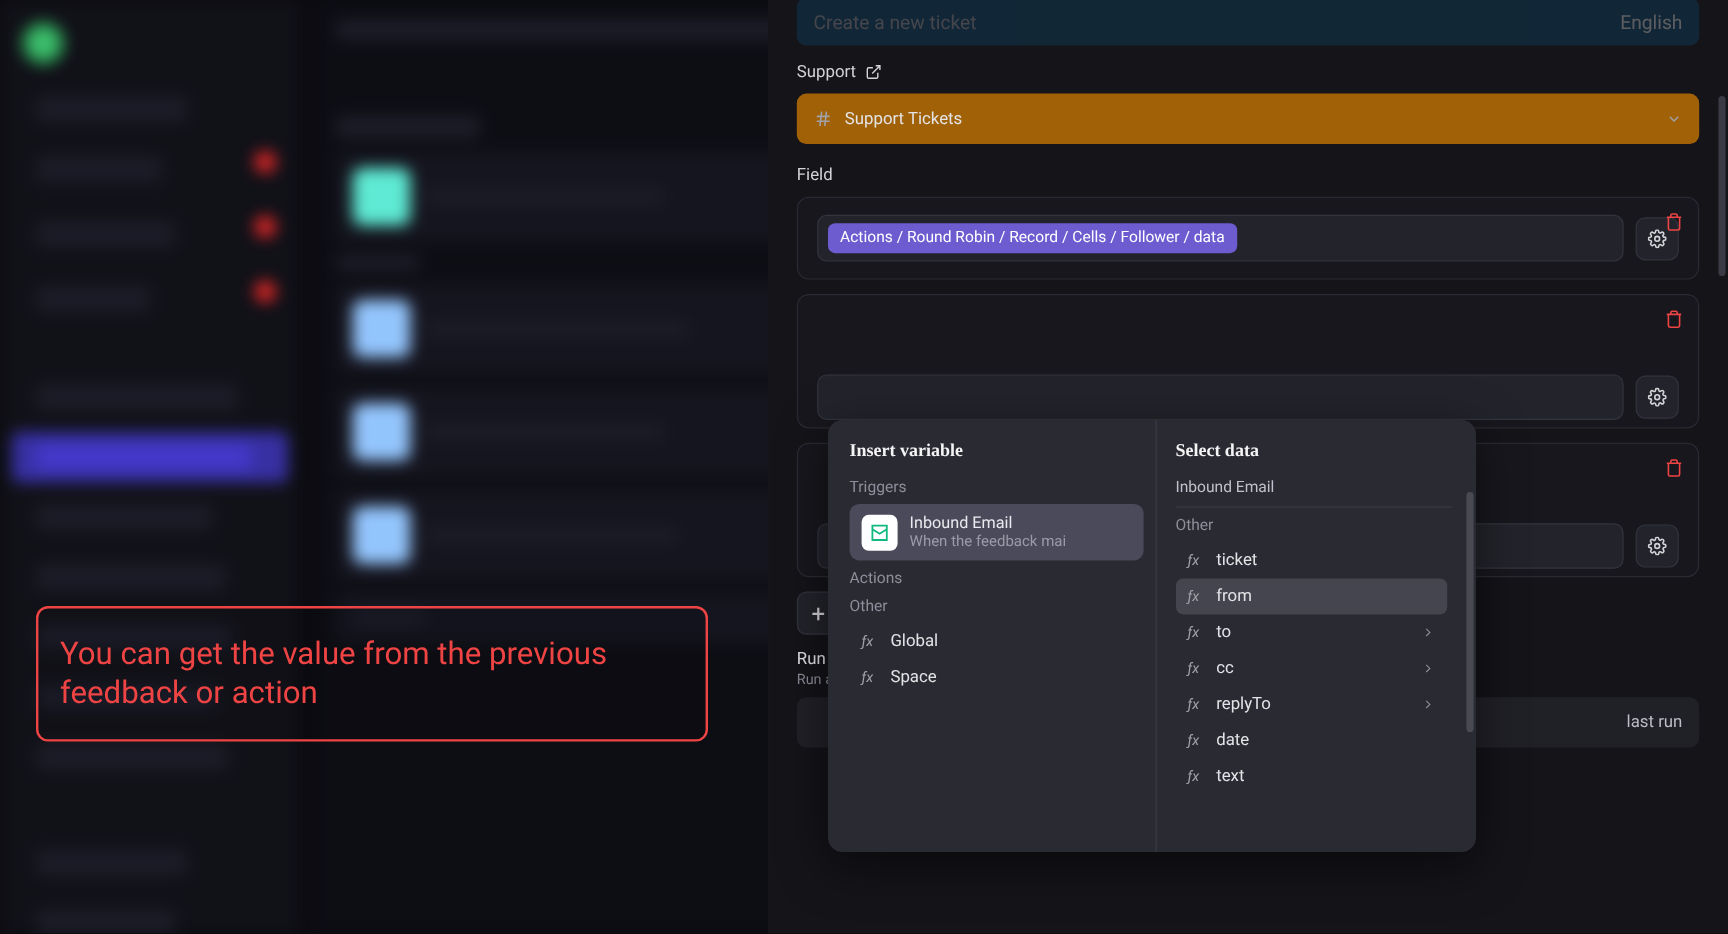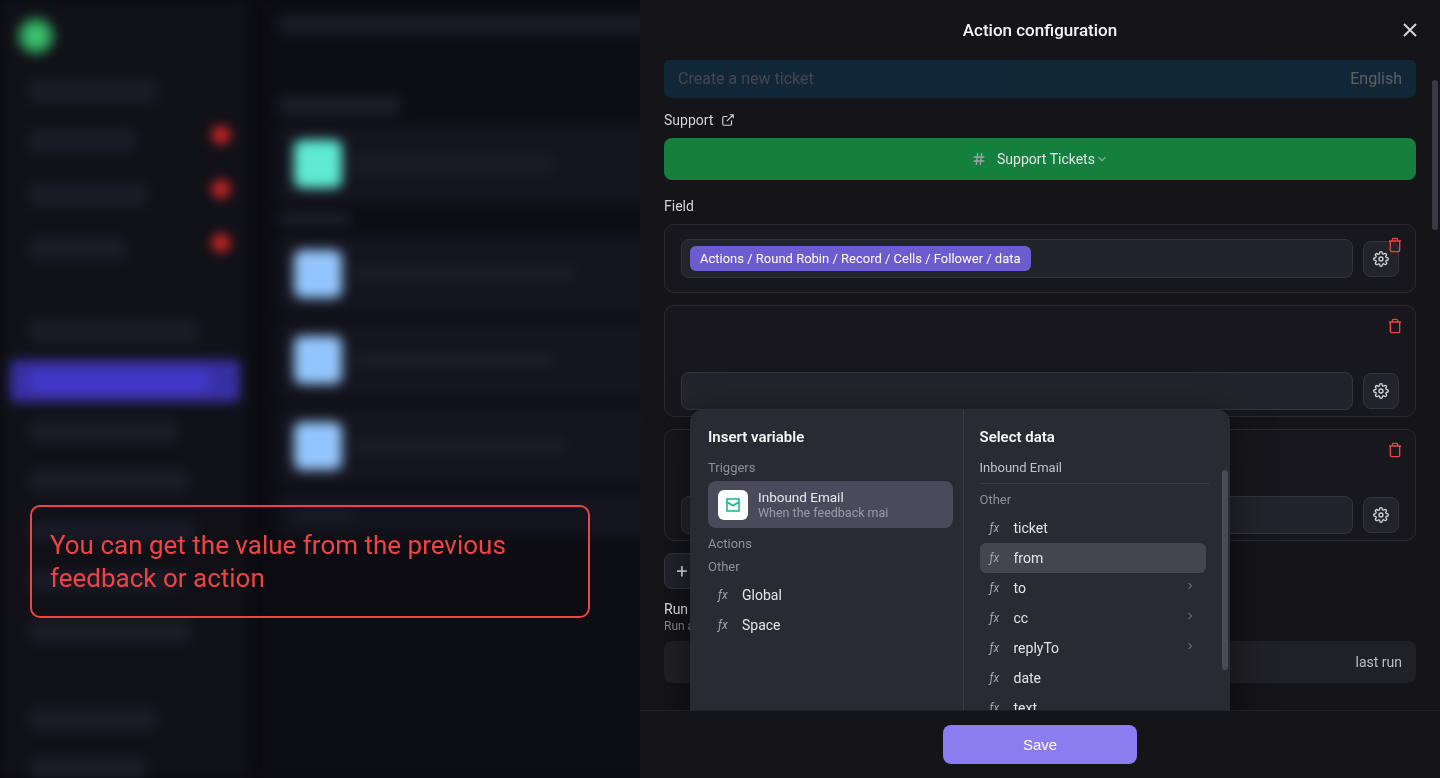--- a/index.html
+++ b/index.html
@@ -29,21 +29,21 @@
   .close-btn { position:absolute; right:18px; top:18px; width:24px; height:24px; color:#d4d4d8; cursor:pointer; }
   .close-btn svg { width:100%; height:100%; }
 
   .panel-body { flex:1; overflow:hidden; padding: 0 24px; position:relative; }
 
   .dropdown-row { background:#0c4a6e; border-radius:8px; height:40px; display:flex; align-items:center; justify-content:space-between; padding:0 14px; margin-bottom:14px; color:#a1a1aa; }
 
   .label { font-size: 14px; color:#d4d4d8; margin: 4px 0 10px; display:flex; align-items:center; gap:8px;}
   .ext-icon { width:14px; height:14px; }
 
-  .db-row { background:#15803d; border-radius:8px; height:42px; display:flex; align-items:center; justify-content:center; padding:0 14px; margin-bottom:18px; }
+  .db-row { background:#a16207; border-radius:8px; height:42px; display:flex; align-items:center; justify-content:space-between; padding:0 14px; margin-bottom:18px; }
   .db-row .name { display:flex; align-items:center; gap:10px; color:#e4e4e7; font-size:14px; }
 
   .field-card { border:1px solid #2a2a33; background:#17171d; border-radius:10px; padding:14px 16px; margin-bottom:12px; position:relative; }
   .field-card .trash { position:absolute; right:12px; top:12px; color:#ef4444; width:16px; height:16px; cursor:pointer; }
   .field-head { display:flex; align-items:center; gap:14px; color:#e4e4e7; font-size:14px; margin-bottom:12px; padding-left:6px;}
   .field-head svg { width:16px; height:16px; }
   .chev { width:14px; height:14px; color:#a1a1aa; }
   .value-row { display:flex; gap:10px; align-items:center; }
   .value-input { flex:1; background:#23232b; border:1px solid #34343f; border-radius:8px; min-height:38px; padding:6px 8px; display:flex; align-items:center; }
   .chip { background:#6d5bd0; color:#fff; font-size:13px; padding:5px 10px; border-radius:6px; }
@@ -56,32 +56,32 @@
   .plus-btn { width:36px; height:36px; background:#23232b; border:1px solid #34343f; border-radius:8px; display:flex; align-items:center; justify-content:center; color:#d4d4d8; font-size:20px; cursor:pointer; margin-bottom:12px;}
 
   .footer { height:68px; display:flex; align-items:center; justify-content:center; border-top:1px solid #1f1f28;}
   .save-btn { background:#8b7cf0; color:#fff; border:none; border-radius:8px; padding:11px 80px; font-size:15px; cursor:pointer; }
 
   
   .popover { position:absolute; left: 50px; top: 350px; width: 540px; height: 360px; background:#2a2a33; border-radius:12px; display:flex; z-index:20; box-shadow:0 10px 40px rgba(0,0,0,0.5); overflow:hidden; }
   .pop-col { flex:1; padding:18px 0 14px; overflow:hidden; }
   .pop-col.left { border-right:1px solid #3a3a45; padding-left:18px; padding-right:10px;}
   .pop-col.right { padding-left:16px; padding-right:6px; position:relative;}
-  .pop-title { font-size:15px; font-weight:600; color:#f4f4f5; margin-bottom:14px; padding-left:0;}
+  .pop-title { font-size:15px; font-weight:600; color:#f4f4f5; margin-bottom:14px; padding-left:0;font-family:Liberation Serif, serif;}
   .pop-sub { font-size:13px; color:#c0c0cc; margin-bottom:8px; }
   .pop-section { font-size:13px; color:#8f8f9c; margin:8px 0 6px; }
   .var-item { display:flex; align-items:center; gap:10px; padding:8px 10px; border-radius:8px; cursor:pointer; }
   .var-item.sel { background:#4a4a5a; }
   .var-item .icn { width:30px; height:30px; border-radius:6px; background:#fff; display:flex; align-items:center; justify-content:center; flex-shrink:0;}
   .var-item .icn.mail svg { width:18px; height:18px; color:#10b981;}
   .var-item .icn.rr svg { width:18px; height:18px; color:#10b981;}
   .var-item .txt { overflow:hidden; }
   .var-item .t1 { font-size:13.5px; color:#e9e9ef; white-space:nowrap; overflow:hidden; text-overflow:ellipsis;}
   .var-item .t2 { font-size:12.5px; color:#9a9aa8; white-space:nowrap; overflow:hidden; text-overflow:ellipsis;}
-  .fx-item { display:flex; gap:8px; padding:7px 10px; border-radius:6px; cursor:pointer; font-size:14px; color:#e4e4e7; justify-content:space-between;}
+  .fx-item { display:flex; align-items:center; gap:8px; padding:7px 10px; border-radius:6px; cursor:pointer; font-size:14px; color:#e4e4e7; justify-content:space-between;}
   .fx-item .lt { display:flex; align-items:center; gap:8px;}
   .fx-item.sel { background:#45454f; }
   .fx-item .fx { font-style:italic; font-size:12px; color:#a1a1aa; width:16px;}
   .fx-item .arr { width:12px; height:12px; color:#8a8a96;}
   .scrollbar { position:absolute; right:2px; top:60px; width:6px; height:200px; background:#4a4a55; border-radius:3px;}
   .right-list { height: 260px; overflow:hidden; padding-right:18px;}
 
   .run-section .hd { font-size:14px; color:#e4e4e7; }
   .run-row { background:#202027; border-radius:8px; height:42px; display:flex; align-items:center; justify-content:flex-end; padding:0 14px; color:#bdbdc8; font-size:14px;}
 
@@ -145,28 +145,20 @@
       <div class="bg-card" style="padding:8px 14px">
           <div class="bg-line" style="width:60px"></div>
         </div>
     </div>
   </div>
 
   <div class="callout">You can get the value from the previous feedback or action</div>
 
   <div class="panel">
     <div class="panel-scroll"></div>
-    <div class="panel-header">
-      <div class="panel-title">Action configuration</div>
-      <div class="close-btn">
-        <svg viewBox="0 0 24 24" fill="none" stroke="currentColor" stroke-width="2">
-            <path d="M18 6L6 18M6 6l12 12"></path>
-          </svg>
-      </div>
-    </div>
 
     <div class="panel-body">
 
       <div class="dropdown-row" style="opacity:0.35; margin-top:-2px;">
         <span>Create a new ticket</span>
         <span style="color:#e4e4e7">English</span>
       </div>
 
       <div class="label">
         <span>Support</span>
@@ -333,18 +325,15 @@
                   <span class="fx">ƒx</span>
                   <span>text</span>
                 </div>
               </div>
             </div>
         </div>
       </div>
 
     </div>
 
-    <div class="footer">
-      <button class="save-btn">Save</button>
-    </div>
   </div>
 
 </div>
 
 </body></html>

